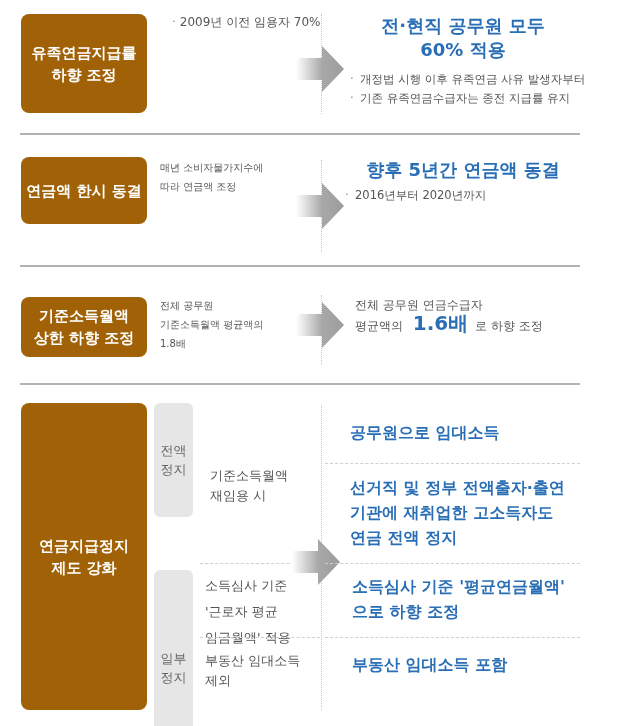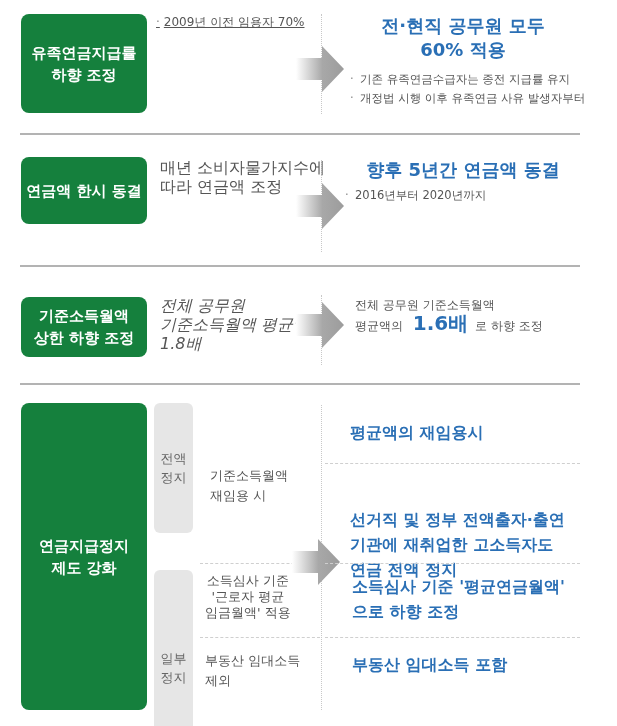--- a/index.html
+++ b/index.html
@@ -1,29 +1,29 @@
 <!DOCTYPE html>
 <html><head>
 <meta charset="utf-8">
 <style>
   * { box-sizing: border-box; margin: 0; padding: 0; }
   html, body { width: 617px; height: 726px; background: #ffffff; overflow: hidden; }
   body { position: relative; font-family: "DejaVu Sans", "Liberation Sans", sans-serif; color: #555; }
 
   .teal-box {
-    position: absolute; background: #15803d; border-radius: 8px;
+    position: absolute; background: #a16207; border-radius: 8px;
     color: #ffffff; font-weight: bold; display: flex; align-items: center; justify-content: center;
     text-align: center; font-size: 15px; line-height: 22px; white-space: pre-line;
   }
   .gray-box {
     position: absolute; background: #e6e6e6; border-radius: 6px;
     color: #666; display: flex; align-items: center; justify-content: center;
     text-align: center; font-size: 13px; line-height: 19px; white-space: pre-line;
   }
-  .mid-text { position: absolute; font-size: 16px; line-height: 19px; color: #555; white-space: pre-line; }
+  .mid-text { position: absolute; font-size: 10px; line-height: 19px; color: #555; white-space: pre-line; }
   .mid-list { position: absolute; font-size: 12px; line-height: 19px; color: #555; list-style: none; }
   .mid-list li::before { content: "·"; color: #888; margin-right: 4px; }
 
   .sep { position: absolute; left: 20px; width: 560px; height: 2px; background: #b3b3b3; }
   .vdots { position: absolute; left: 321px; width: 0; border-left: 1px dotted #c8c8c8; }
   .hdash { position: absolute; height: 0; border-top: 1px dashed #cfcfcf; }
 
   .arrow { position: absolute; width: 48px; height: 46px; }
 
   .result-title { position: absolute; color: #2a6fb5; font-weight: bold; text-align: center; white-space: pre-line; }
@@ -34,41 +34,41 @@
   .big-num { color: #2a6fb5; font-weight: bold; font-size: 20px; }
   .blue-item { position: absolute; color: #2a6fb5; font-weight: bold; font-size: 16px; line-height: 25px; white-space: pre-line; }
 </style>
 </head>
 <body>
 
 <div>
   <div class="teal-box" style="left:21px;top:14px;width:126px;height:99px;">유족연금지급률
 하향 조정</div>
 
-  <ul class="mid-list" style="left:156px;top:13px;text-decoration:underline;">
+  <ul class="mid-list" style="left:172px;top:13px;">
     <li><span>2009년 이전 임용자 70%</span></li>
   </ul>
 
   <div class="vdots" style="top:14px;height:100px;"></div>
   <svg class="arrow" style="left:296px;top:46px;" viewBox="0 0 48 46">
     <defs>
         <linearGradient id="g1" x1="0" x2="1" y1="0" y2="0">
           <stop offset="0" stop-color="#ffffff"></stop>
           <stop offset="0.55" stop-color="#a8a8a8"></stop>
           <stop offset="1" stop-color="#9c9c9c"></stop>
         </linearGradient>
       </defs>
     <polygon points="0,12 26,12 26,0 48,23 26,46 26,34 0,34" fill="url(#g1)"></polygon>
   </svg>
 
   <div class="result-title" style="left:345px;top:14px;width:236px;font-size:18px;line-height:24px;">전·현직 공무원 모두
 60% 적용</div>
   <ul class="result-list" style="left:350px;top:70px;width:262px;">
+    <li><span>개정법 시행 이후 유족연금 사유 발생자부터</span></li>
     <li><span>기존 유족연금수급자는 종전 지급률 유지</span></li>
-    <li><span>개정법 시행 이후 유족연금 사유 발생자부터</span></li>
   </ul>
 </div>
 
 <div class="sep" style="top:133px;"></div>
 
 <div>
   <div class="teal-box" style="left:21px;top:157px;width:126px;height:67px;">연금액 한시 동결</div>
 
   <div class="mid-text" style="left:160px;top:158px;">매년 소비자물가지수에
 따라 연금액 조정</div>
@@ -90,84 +90,84 @@
     <li><span>2016년부터 2020년까지</span></li>
   </ul>
 </div>
 
 <div class="sep" style="top:265px;"></div>
 
 <div>
   <div class="teal-box" style="left:21px;top:297px;width:126px;height:60px;">기준소득월액
 상한 하향 조정</div>
 
-  <div class="mid-text" style="left:160px;top:296px;font-style:italic;">전체 공무원
+  <div class="mid-text" style="left:160px;top:296px;">전체 공무원
 기준소득월액 평균액의
 1.8배</div>
 
   <div class="vdots" style="top:295px;height:70px;"></div>
   <svg class="arrow" style="left:296px;top:302px;" viewBox="0 0 48 46">
     <defs>
         <linearGradient id="g3" x1="0" x2="1" y1="0" y2="0">
           <stop offset="0" stop-color="#ffffff"></stop>
           <stop offset="0.55" stop-color="#a8a8a8"></stop>
           <stop offset="1" stop-color="#9c9c9c"></stop>
         </linearGradient>
       </defs>
     <polygon points="0,12 26,12 26,0 48,23 26,46 26,34 0,34" fill="url(#g3)"></polygon>
   </svg>
 
-  <div class="result-text" style="left:355px;top:296px;">전체 공무원 기준소득월액</div>
+  <div class="result-text" style="left:355px;top:296px;">전체 공무원 연금수급자</div>
   <div class="result-text" style="left:355px;top:314px;white-space:nowrap;">
     <span>평균액의</span>
     <span class="big-num" style="margin:0 3px 0 6px;">1.6배</span>
     <span>로 하향 조정</span>
   </div>
 </div>
 
 <div class="sep" style="top:383px;"></div>
 
 <div>
   <div class="teal-box" style="left:21px;top:403px;width:126px;height:307px;">연금지급정지
 제도 강화</div>
 
-  <div class="gray-box" style="left:154px;top:403px;width:39px;height:130px;">전액
+  <div class="gray-box" style="left:154px;top:403px;width:39px;height:114px;">전액
 정지</div>
   <div class="gray-box" style="left:154px;top:570px;width:39px;height:164px;padding-top:32px;">일부
 정지</div>
 
   <div class="mid-text" style="left:210px;top:466px;font-size:13px;line-height:20px;">기준소득월액
 재임용 시</div>
 
   <div class="hdash" style="left:200px;top:563px;width:120px;"></div>
 
-  <div class="mid-text" style="left:205px;top:573px;font-size:13px;line-height:16px;text-align:center;">소득심사 기준
+  <div class="mid-text" style="left:205px;top:573px;font-size:13px;line-height:26px;">소득심사 기준
 '근로자 평균
 임금월액' 적용</div>
 
   <div class="hdash" style="left:200px;top:637px;width:120px;"></div>
 
   <div class="mid-text" style="left:205px;top:651px;font-size:13px;line-height:20px;">부동산 임대소득
 제외</div>
 
   <div class="vdots" style="top:405px;height:305px;"></div>
   <svg class="arrow" style="left:292px;top:539px;" viewBox="0 0 48 46">
     <defs>
         <linearGradient id="g4" x1="0" x2="1" y1="0" y2="0">
           <stop offset="0" stop-color="#ffffff"></stop>
           <stop offset="0.55" stop-color="#a8a8a8"></stop>
           <stop offset="1" stop-color="#9c9c9c"></stop>
         </linearGradient>
       </defs>
     <polygon points="0,12 26,12 26,0 48,23 26,46 26,34 0,34" fill="url(#g4)"></polygon>
   </svg>
 
-  <div class="blue-item" style="left:350px;top:420px;">평균액의 재임용시</div>
+  <div class="blue-item" style="left:350px;top:420px;">공무원으로 임대소득</div>
   <div class="hdash" style="left:325px;top:463px;width:255px;"></div>
-  <div class="blue-item" style="left:350px;top:475px;margin-top:32px;">선거직 및 정부 전액출자·출연
+  <div class="blue-item" style="left:350px;top:475px;">선거직 및 정부 전액출자·출연
 기관에 재취업한 고소득자도
 연금 전액 정지</div>
   <div class="hdash" style="left:325px;top:563px;width:255px;"></div>
   <div class="blue-item" style="left:352px;top:574px;">소득심사 기준 '평균연금월액'
 으로 하향 조정</div>
   <div class="hdash" style="left:325px;top:637px;width:255px;"></div>
   <div class="blue-item" style="left:352px;top:652px;">부동산 임대소득 포함</div>
 </div>
 
 </body></html>

